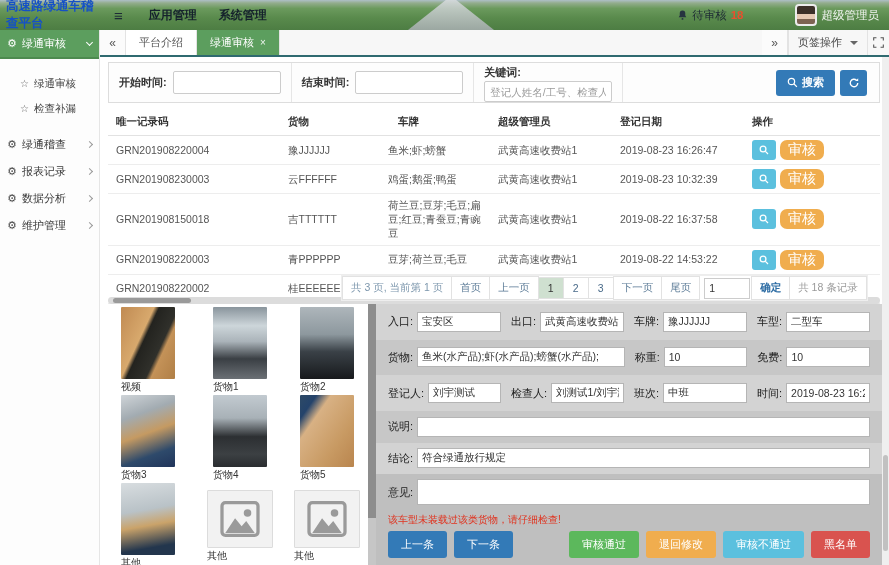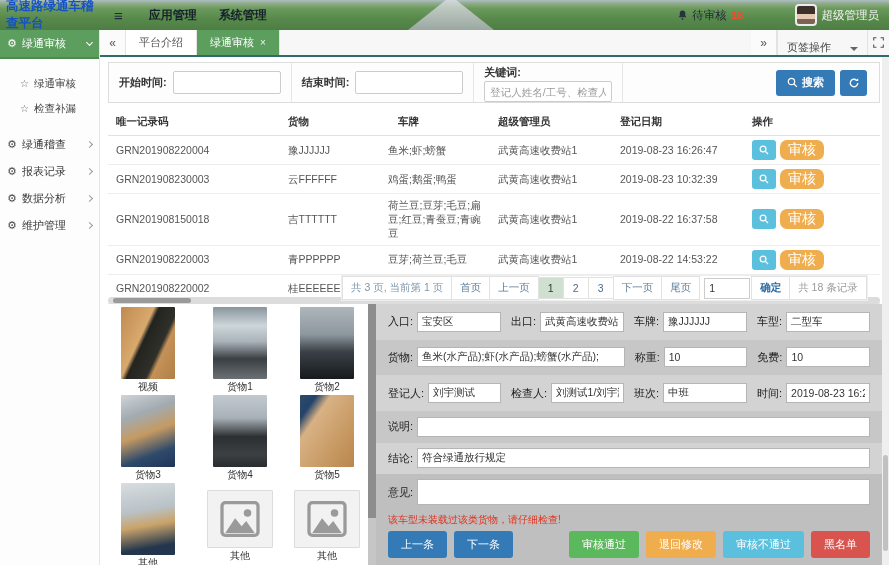--- a/index.html
+++ b/index.html
@@ -38,21 +38,21 @@
   .chv.down{transform:rotate(45deg);margin-top:-2px;}
   .chv.right{transform:rotate(-45deg);color:#9a9a9a;}
 
   
   .tabbar{position:absolute;left:100px;top:30px;right:0;height:27px;background:#f7f7f7;border-bottom:2px solid #2f6a70;display:flex;align-items:stretch;}
   .tab-nav{width:26px;display:flex;align-items:center;justify-content:center;font-size:12px;color:#555;background:#fbfbfb;border-right:1px solid #e3e3e3;cursor:pointer;}
   .tab{display:flex;align-items:center;gap:6px;padding:0 13px;font-size:11px;color:#555;background:#fff;border-right:1px solid #e3e3e3;cursor:pointer;}
   .tab.active{background:#5c9e5e;color:#fff;}
   .tab-close{font-size:10px;line-height:1;opacity:.9;cursor:pointer;}
   .tabbar-right{margin-left:auto;display:flex;align-items:stretch;}
-  .tab-ops{display:flex;align-items:flex-end;gap:19px;padding:0 9px;font-size:11px;color:#444;border-left:1px solid #e3e3e3;cursor:pointer;}
+  .tab-ops{display:flex;align-items:center;gap:8px;padding:0 9px;font-size:11px;color:#444;border-left:1px solid #e3e3e3;cursor:pointer;}
   .caret-down{width:0;height:0;border:4px solid transparent;border-top-color:#666;margin-top:4px;}
   .fs-btn{display:flex;align-items:center;justify-content:center;width:22px;border-left:1px solid #e3e3e3;cursor:pointer;}
 
   
   .content{position:absolute;left:100px;top:57px;right:7px;bottom:0;background:#fff;}
 
   .filterbox{position:absolute;left:8px;top:5px;right:2px;height:41px;border:1px solid #ddd;background:#fdfdfd;display:flex;}
   .fcell{display:flex;align-items:center;gap:6px;padding:0 10px;border-right:1px solid #e6e6e6;}
   .flabel{font-size:11px;font-weight:bold;color:#333;white-space:nowrap;}
   .fcell input{width:108px;height:23px;border:1px solid #ccc;border-radius:2px;font-size:10.5px;padding:0 5px;color:#333;background:#fff;}
@@ -85,21 +85,21 @@
   .pg-confirm{color:#2e6da4;font-weight:bold;}
   .pg-total{color:#9a9a9a;cursor:default;}
 
   
   .hscroll{position:absolute;left:8px;right:2px;top:240px;height:7px;background:#dcdcdc;border-radius:4px;}
   .hscroll .handle{position:absolute;left:5px;top:1px;width:78px;height:5px;background:#9a9a9a;border-radius:3px;cursor:pointer;}
 
   
   .bottom{position:absolute;left:0;right:0;top:247px;bottom:0;display:flex;overflow:hidden;}
   .gallery{width:268px;background:#fff;padding:3px 0 0 2px;display:grid;grid-template-columns:92px 92px 82px;justify-items:center;align-content:start;}
-  .gitem{display:flex;flex-direction:column;align-items:center;cursor:pointer;}
+  .gitem{display:flex;flex-direction:column;align-items:flex-start;cursor:pointer;}
   .thumb{width:54px;height:72px;border-radius:1px;}
   .gcap{font-size:10px;color:#333;margin:1px 0 1px;}
   .t1{background:linear-gradient(115deg,#c08a52 0%,#d8a96d 38%,#23231f 44%,#30302b 66%,#c49258 72%,#b07f46 100%);}
   .t2{background:linear-gradient(180deg,#89949c 0%,#cdd6da 26%,#aab3b9 48%,#3a3f44 72%,#6b7075 100%);}
   .t3{background:linear-gradient(180deg,#aeb6bb 0%,#8d989e 38%,#3a4147 62%,#17191c 100%);}
   .t4{background:linear-gradient(160deg,#cfd4d8 0%,#a2abb1 28%,#c59a62 52%,#2e4a6b 78%,#20345a 100%);}
   .t5{background:linear-gradient(180deg,#c2cad0 0%,#a8b1b7 32%,#2c2f32 58%,#3c4043 82%,#2a2d30 100%);}
   .t6{background:linear-gradient(125deg,#2e4a66 0%,#24436b 16%,#d8b184 30%,#c89a63 68%,#b9854e 100%);}
   .t7{background:linear-gradient(170deg,#d8dde0 0%,#b9c2c7 38%,#caa36a 58%,#23364d 86%);}
   .thumb.ph{width:66px;height:58px;margin-top:7px;background:#f2f2f2;border:1px solid #dcdcdc;display:flex;align-items:center;justify-content:center;}

